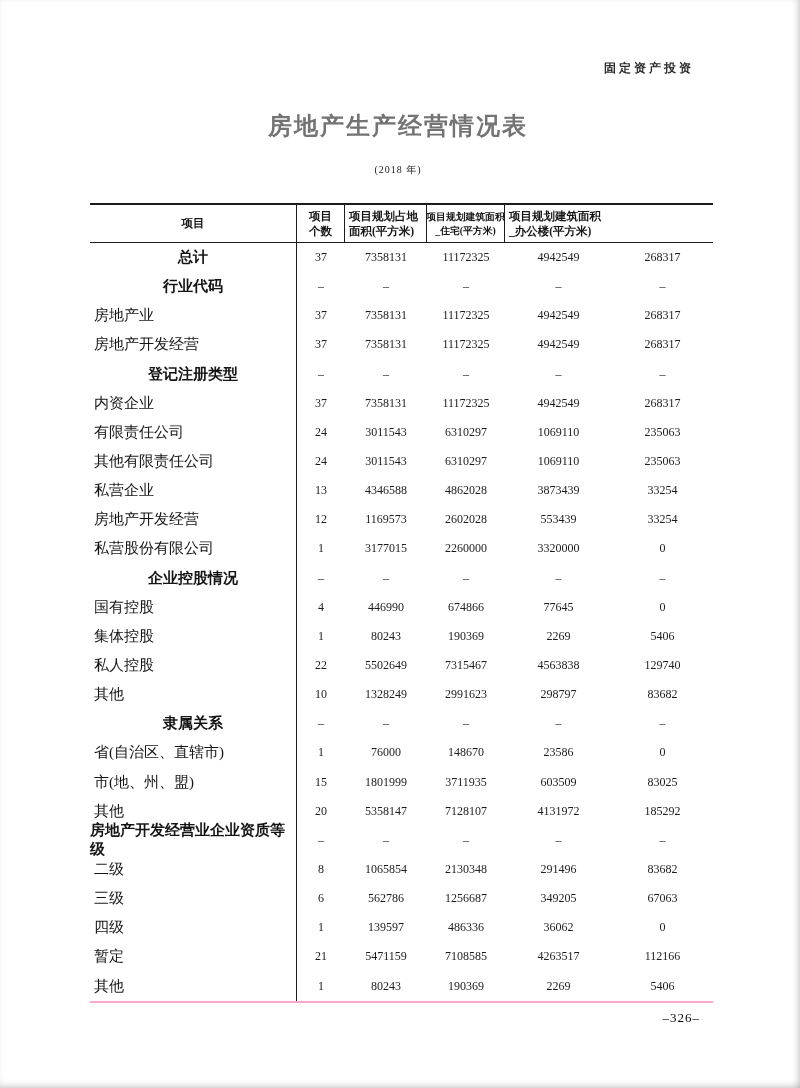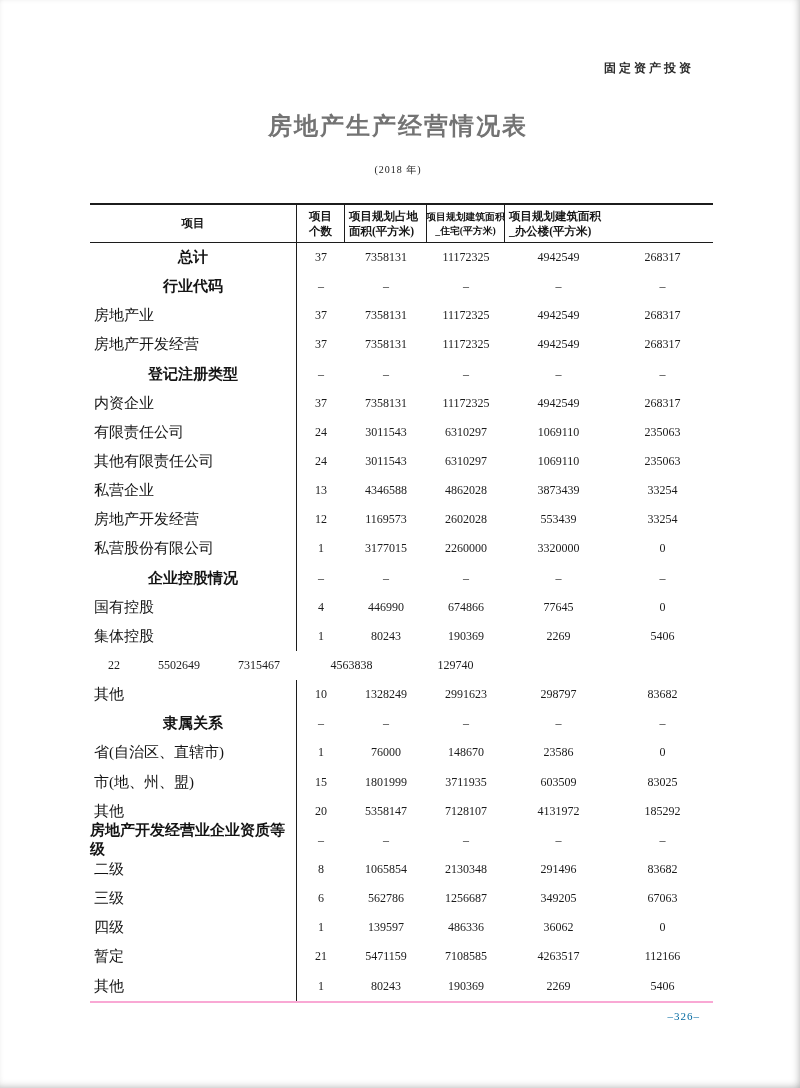--- a/index.html
+++ b/index.html
@@ -56,21 +56,21 @@
     font-size:15px; color:#141414;
   }
   .trow.data .c1 { justify-content:flex-start; padding-left:4px; }
   .trow.section .c1, .trow.total .c1 { justify-content:center; font-weight:bold; }
   .trow .cv {
     text-align:center; font-size:12px; color:#1b1b1b;
     font-family:"Liberation Serif","DejaVu Serif",serif;
   }
   .page-number {
     position:absolute; top:1010px; right:100px;
-    font-size:11px; color:#0369a1; letter-spacing:1px;
+    font-size:13px; color:#000000; letter-spacing:1px;
   }
 </style>
 </head>
 <body>
 
 <div class="page">
 
   <div class="header-right">固定资产投资</div>
 
   <div class="doc-title">房地产生产经营情况表</div>
@@ -206,20 +206,21 @@
         </div>
         <div class="trow data">
           <div class="c1">集体控股</div>
           <div class="cv c2">1</div>
           <div class="cv c3">80243</div>
           <div class="cv c4">190369</div>
           <div class="cv c5">2269</div>
           <div class="cv c6">5406</div>
         </div>
         <div class="trow data">
+          <div class="c1">私人控股</div>
           <div class="cv c2">22</div>
           <div class="cv c3">5502649</div>
           <div class="cv c4">7315467</div>
           <div class="cv c5">4563838</div>
           <div class="cv c6">129740</div>
         </div>
         <div class="trow data">
           <div class="c1">其他</div>
           <div class="cv c2">10</div>
           <div class="cv c3">1328249</div>

